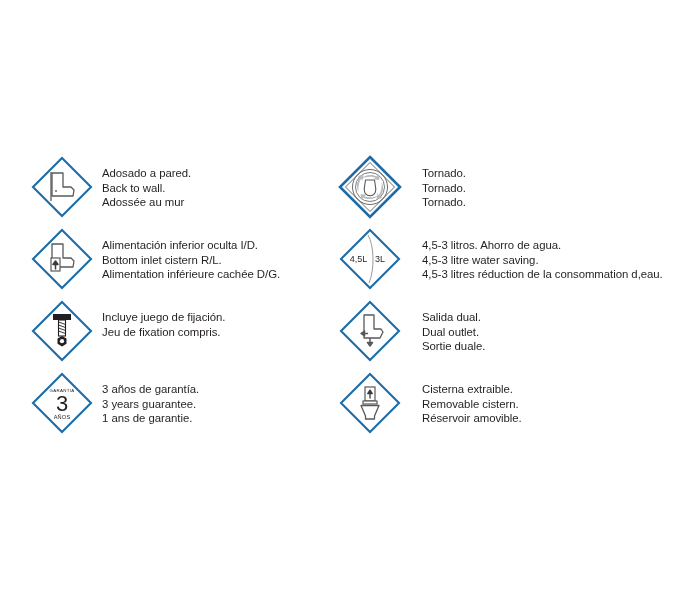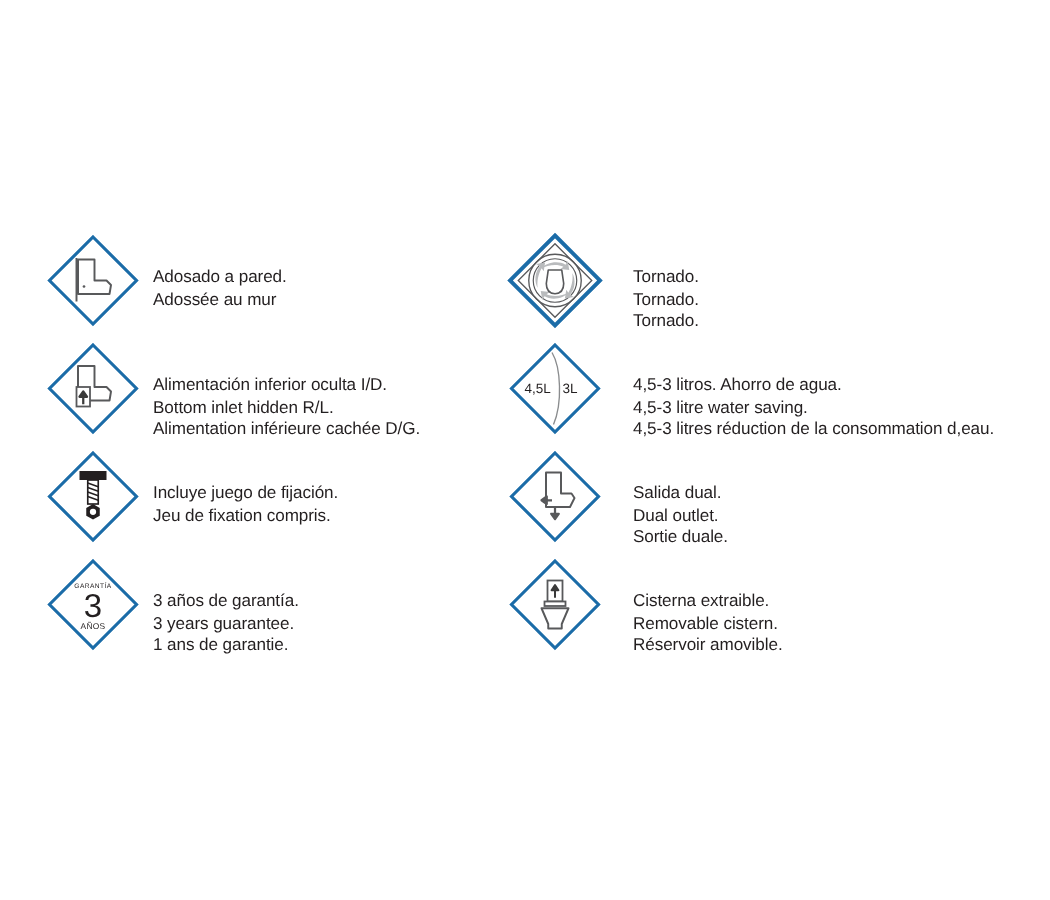--- a/index.html
+++ b/index.html
@@ -43,21 +43,20 @@
     width: 64px;
     height: 64px;
   }
   .icon-badge svg { display: block; }
 
   .feature-text {
     position: absolute;
     left: 72px;
     top: 11px;
     width: 100%;
-    margin-top: 12px;
   }
   #col-right .feature-text { left: 84px; }
 
   .line {
     display: block;
     font-size: 11.4px;
     line-height: 14.6px;
     letter-spacing: -0.05px;
     white-space: nowrap;
     color: #231f20;
@@ -74,36 +73,37 @@
       <div class="icon-badge">
         <svg width="64" height="64" viewBox="0 0 64 64">
           <path d="M32 3 L61 32 L32 61 L3 32 Z" fill="#ffffff" stroke="#1b6ca8" stroke-width="2.1"></path>
           <line x1="21" y1="17" x2="21" y2="46" stroke="#58595b" stroke-width="1.3"></line>
           <path d="M22 18 L33 18 L33 32 L41 32 L44 35 L43 41 L33 41 L22 41 Z" fill="#ffffff" stroke="#58595b" stroke-width="1.3" stroke-linejoin="round"></path>
           <circle cx="26" cy="36" r="0.9" fill="#58595b"></circle>
         </svg>
       </div>
       <div class="feature-text">
         <span class="line">Adosado a pared.</span>
+        <span class="line">Back to wall.</span>
         <span class="line">Adossée au mur</span>
       </div>
     </div>
 
     <div class="feature-row">
       <div class="icon-badge">
         <svg width="64" height="64" viewBox="0 0 64 64">
           <path d="M32 3 L61 32 L32 61 L3 32 Z" fill="#ffffff" stroke="#1b6ca8" stroke-width="2.1"></path>
           <path d="M22 17 L33 17 L33 31 L41 31 L44 34 L43 40 L33 40 L22 40 Z" fill="#ffffff" stroke="#58595b" stroke-width="1.3" stroke-linejoin="round"></path>
           <rect x="21" y="31" width="9" height="13" fill="#ffffff" stroke="#58595b" stroke-width="1.2"></rect>
           <path d="M25.5 42.5 L25.5 35.5 M25.5 34 L28 37.5 L23 37.5 Z" fill="#3a3a3a" stroke="#3a3a3a" stroke-width="1.5" stroke-linejoin="round"></path>
         </svg>
       </div>
       <div class="feature-text">
         <span class="line">Alimentación inferior oculta I/D.</span>
-        <span class="line">Bottom inlet hidden R/L.</span>
+        <span class="line">Bottom inlet cistern R/L.</span>
         <span class="line">Alimentation inférieure cachée D/G.</span>
       </div>
     </div>
 
     <div class="feature-row">
       <div class="icon-badge">
         <svg width="64" height="64" viewBox="0 0 64 64">
           <path d="M32 3 L61 32 L32 61 L3 32 Z" fill="#ffffff" stroke="#1b6ca8" stroke-width="2.1"></path>
           <rect x="23" y="15" width="18" height="6" fill="#231f20"></rect>
           <rect x="28.5" y="21" width="7" height="16" fill="#ffffff" stroke="#231f20" stroke-width="1.1"></rect>

